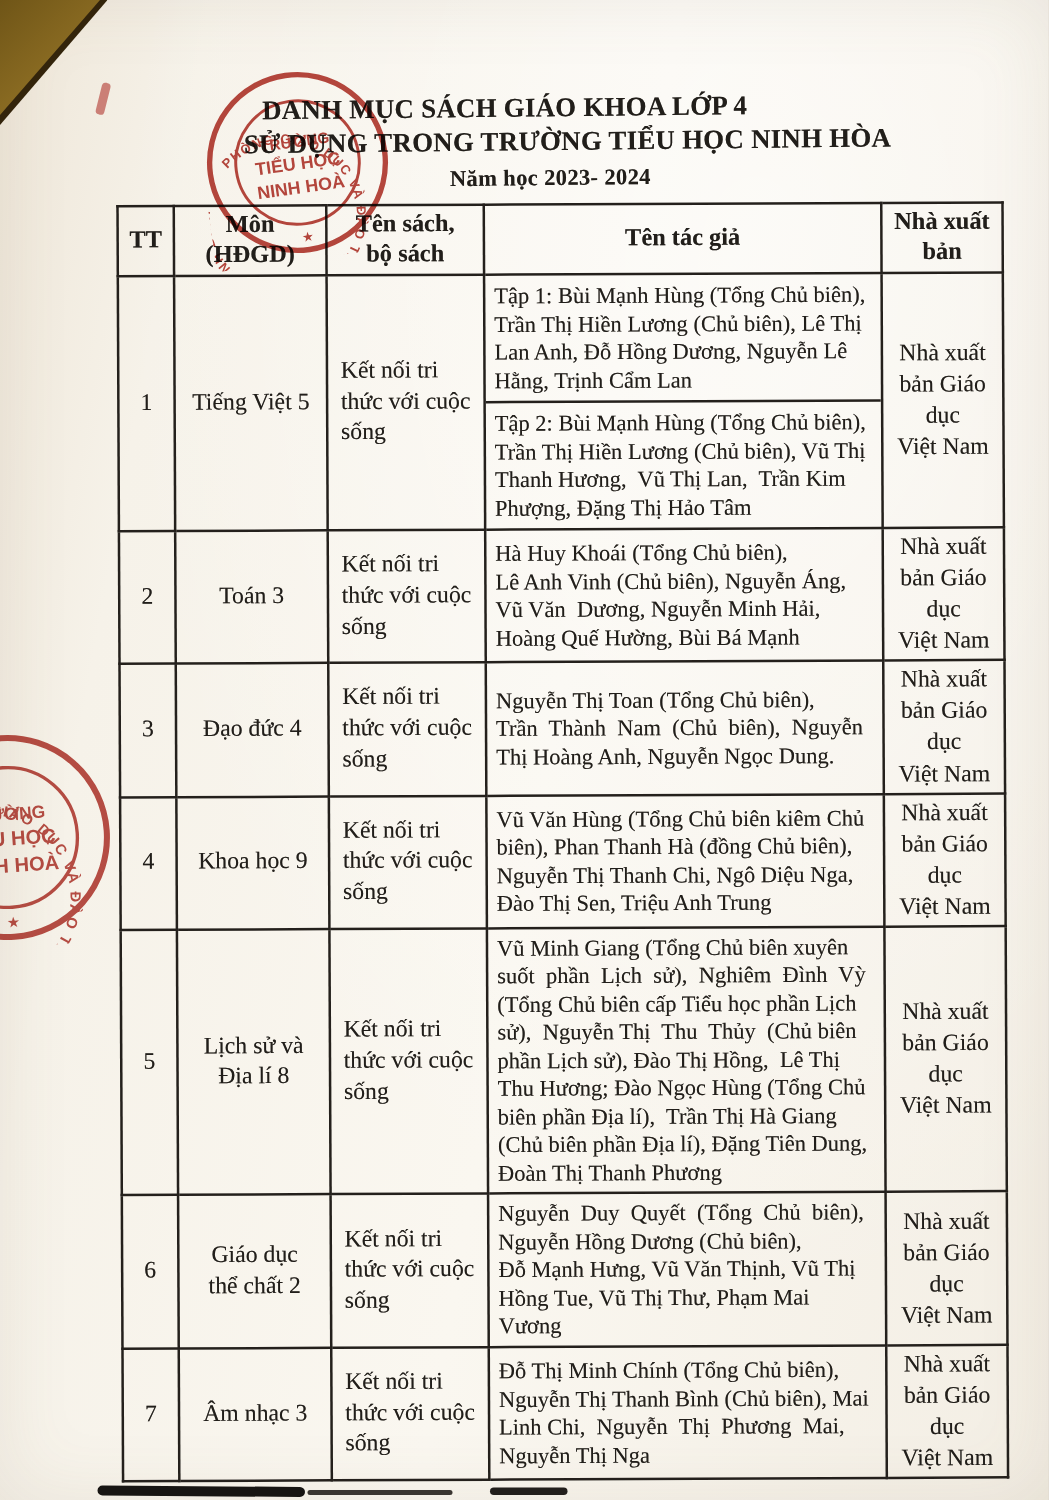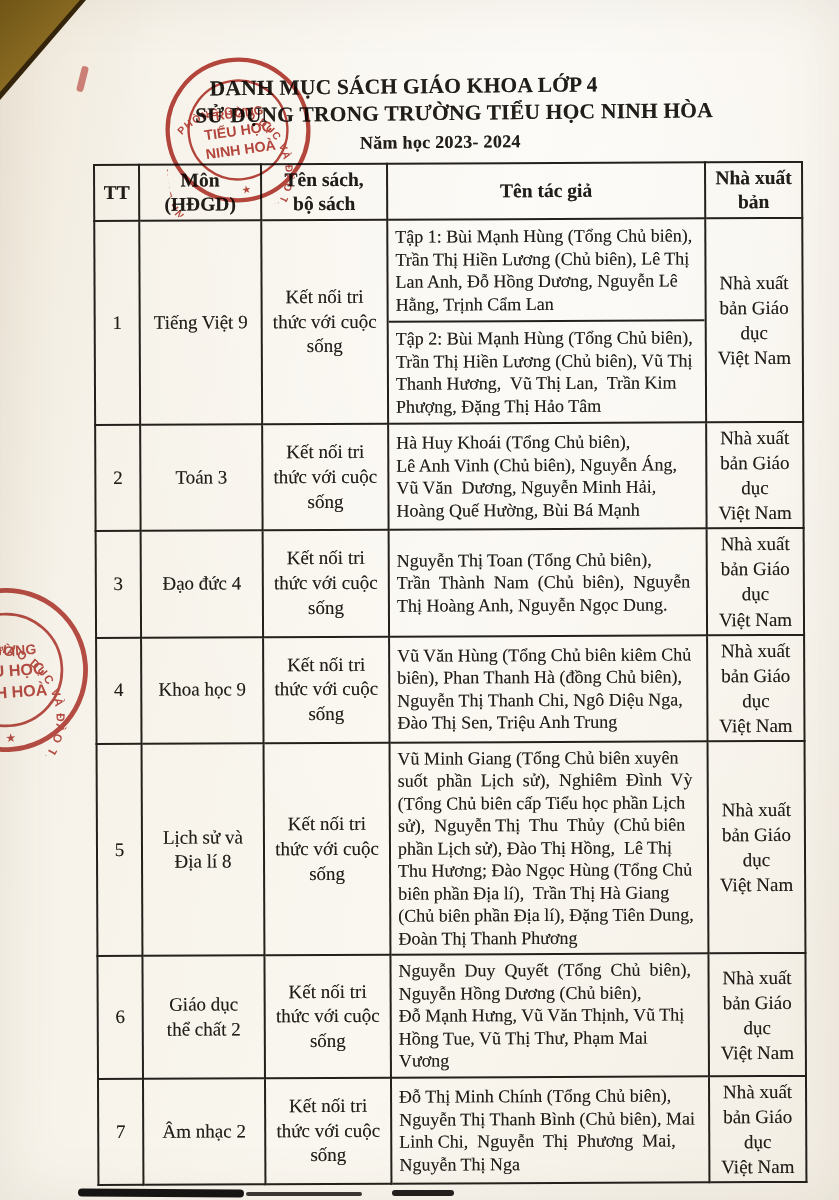--- a/index.html
+++ b/index.html
@@ -51,21 +51,21 @@
   }
   table.doc td,table.doc th{
     border:2px solid #24201c;
     vertical-align:middle;
     overflow:hidden;
   }
   th{font-size:19.5px;font-weight:bold;text-align:center;white-space:pre-line;line-height:1.25;height:50px;padding:2px 4px;}
   td{font-size:19px;line-height:1.3;}
   td.c-tt{text-align:center;}
   td.c-mon{text-align:center;white-space:pre-line;padding:2px 4px;}
-  td.c-sach{text-align:center;padding:2px 10px;}
+  td.c-sach{text-align:left;padding:2px 10px;}
   td.c-nxb{text-align:center;white-space:pre-line;padding:2px 4px;line-height:1.32;}
   td.c-tg{font-size:18px;line-height:1.25;white-space:pre-wrap;padding:4px 7px;vertical-align:middle;text-align:left;}
   td.c-tg-split{padding:0;vertical-align:top;}
   td.c-tg-split .part{
     font-size:18px;line-height:1.25;white-space:pre-wrap;padding:5px 7px;text-align:left;
   }
   td.c-tg-split .part + .part{border-top:2px solid #24201c;}
   
   tbody tr:nth-child(1){height:196px;}
   tbody tr:nth-child(2){height:106px;}
@@ -109,21 +109,21 @@
           <th>Tên sách,
 bộ sách</th>
           <th>Tên tác giả</th>
           <th>Nhà xuất
 bản</th>
         </tr>
       </thead>
     <tbody id="table-body">
         <tr>
           <td class="c-tt">1</td>
-          <td class="c-mon">Tiếng Việt 9</td>
+          <td class="c-mon">Tiếng Việt 5</td>
           <td class="c-sach">Kết nối tri thức với cuộc sống</td>
           <td class="c-tg-split">
             <div class="part">Tập 1: Bùi Mạnh Hùng (Tổng Chủ biên),
 Trần Thị Hiền Lương (Chủ biên), Lê Thị
 Lan Anh, Đỗ Hồng Dương, Nguyễn Lê
 Hằng, Trịnh Cẩm Lan</div>
             <div class="part">Tập 2: Bùi Mạnh Hùng (Tổng Chủ biên),
 Trần Thị Hiền Lương (Chủ biên), Vũ Thị
 Thanh Hương,  Vũ Thị Lan,  Trần Kim
 Phượng, Đặng Thị Hảo Tâm</div>
@@ -199,21 +199,21 @@
 Nguyễn Hồng Dương (Chủ biên),
 Đỗ Mạnh Hưng, Vũ Văn Thịnh, Vũ Thị
 Hồng Tue, Vũ Thị Thư, Phạm Mai Vương</td>
           <td class="c-nxb">Nhà xuất
 bản Giáo
 dục
 Việt Nam</td>
         </tr>
         <tr>
           <td class="c-tt">7</td>
-          <td class="c-mon">Âm nhạc 2</td>
+          <td class="c-mon">Âm nhạc 3</td>
           <td class="c-sach">Kết nối tri thức với cuộc sống</td>
           <td class="c-tg">Đỗ Thị Minh Chính (Tổng Chủ biên),
 Nguyễn Thị Thanh Bình (Chủ biên), Mai
 Linh Chi,  Nguyễn  Thị  Phương  Mai,
 Nguyễn Thị Nga</td>
           <td class="c-nxb">Nhà xuất
 bản Giáo
 dục
 Việt Nam</td>
         </tr>

